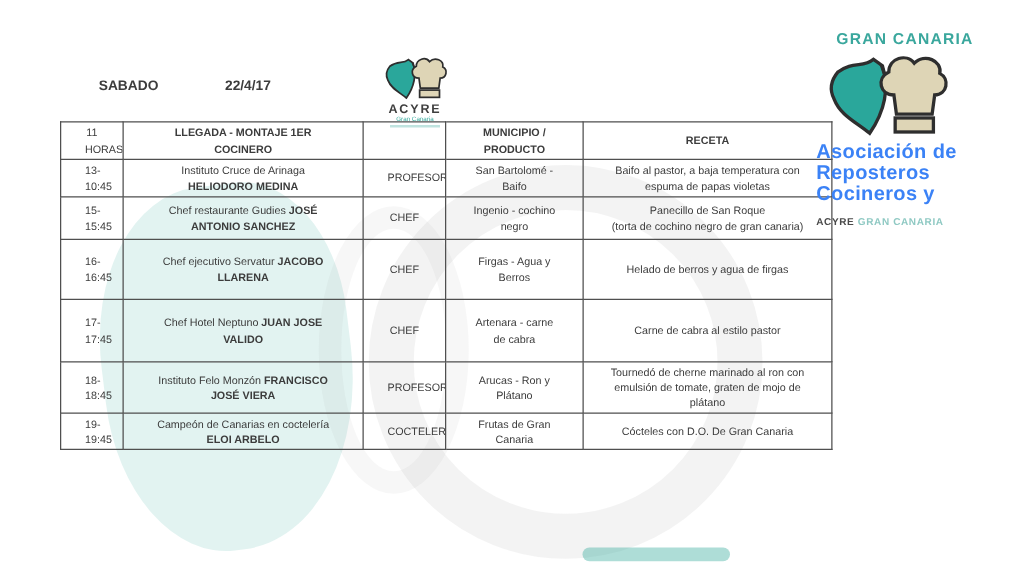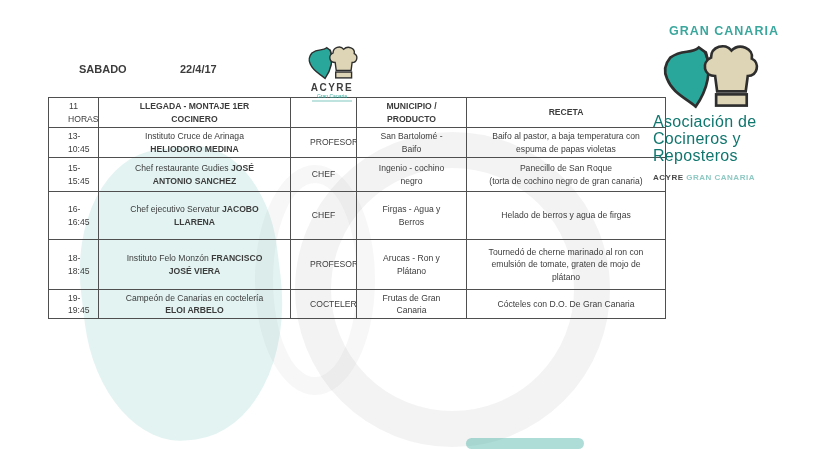--- a/index.html
+++ b/index.html
@@ -50,21 +50,21 @@
   .acyre-sub  { font-size: 5px; color: #35a99c; line-height: 1.2; }
   .acyre-bar  { height: 2px; background: #bfe3df; margin: 1px 14px 0 14px; }
 
   
   .org-block { position: absolute; left: 653px; top: 24px; width: 172px; z-index: 3; }
   .org-region {
     color: #3aa79d; font-weight: bold; font-size: 12.5px;
     letter-spacing: 1px; margin-left: 16px; margin-bottom: 1px;
   }
   .org-block svg { width: 104px; height: 72px; display: block; margin-left: 4px; }
-  .org-title { font-weight: normal; font-size: 16px; line-height: 1.07; color: #0f766e; letter-spacing: 0.3px; margin-top: 2px; }
+  .org-title { font-weight: bold; font-size: 16px; line-height: 1.07; color: #3b82f6; letter-spacing: 0.3px; margin-top: 2px; }
   .org-acronym-row { margin-top: 9px; font-size: 8px; letter-spacing: 0.5px; }
   .org-acronym { color: #4a4a4a; font-weight: bold; }
   .org-acronym-region { color: #8fc9c3; font-weight: bold; }
 
   
   table.schedule {
     position: absolute; left: 48px; top: 97px; width: 617px;
     border-collapse: collapse; table-layout: fixed;
     z-index: 1; background: transparent;
   }
@@ -123,22 +123,22 @@
   <div class="acyre-bar"></div>
 </div>
 
 <div class="org-block">
   <div class="org-region">GRAN CANARIA</div>
   <svg viewBox="0 0 102 68">
       <use href="#chefmark"></use>
     </svg>
   <div class="org-title">
     <div>Asociación de</div>
+    <div>Reposteros</div>
     <div>Cocineros y</div>
-    <div>Reposteros</div>
   </div>
   <div class="org-acronym-row">
     <span class="org-acronym">ACYRE</span>
     <span class="org-acronym-region">GRAN CANARIA</span>
   </div>
 </div>
 
 <table class="schedule">
   <colgroup>
     <col style="width:50px">
@@ -176,20 +176,27 @@
   </tr>
 
   <tr>
     <td class="cell-time">16-16:45</td>
     <td class="cell-event">Chef ejecutivo Servatur <b>JACOBO LLARENA</b></td>
     <td class="cell-role">CHEF</td>
     <td class="cell-municipio">Firgas - Agua y Berros</td>
     <td class="cell-receta">Helado de berros y agua de firgas</td>
   </tr>
 
+  <tr>
+    <td class="cell-time">17-17:45</td>
+    <td class="cell-event">Chef Hotel Neptuno <b>JUAN JOSE VALIDO</b></td>
+    <td class="cell-role">CHEF</td>
+    <td class="cell-municipio">Artenara - carne de cabra</td>
+    <td class="cell-receta">Carne de cabra al estilo pastor</td>
+  </tr>
 
   <tr>
     <td class="cell-time">18-18:45</td>
     <td class="cell-event">Instituto Felo Monzón <b>FRANCISCO JOSÉ VIERA</b></td>
     <td class="cell-role">PROFESOR</td>
     <td class="cell-municipio">Arucas - Ron y Plátano</td>
     <td class="cell-receta">Tournedó de cherne marinado al ron con emulsión de tomate, graten de mojo de plátano</td>
   </tr>
 
   <tr>

